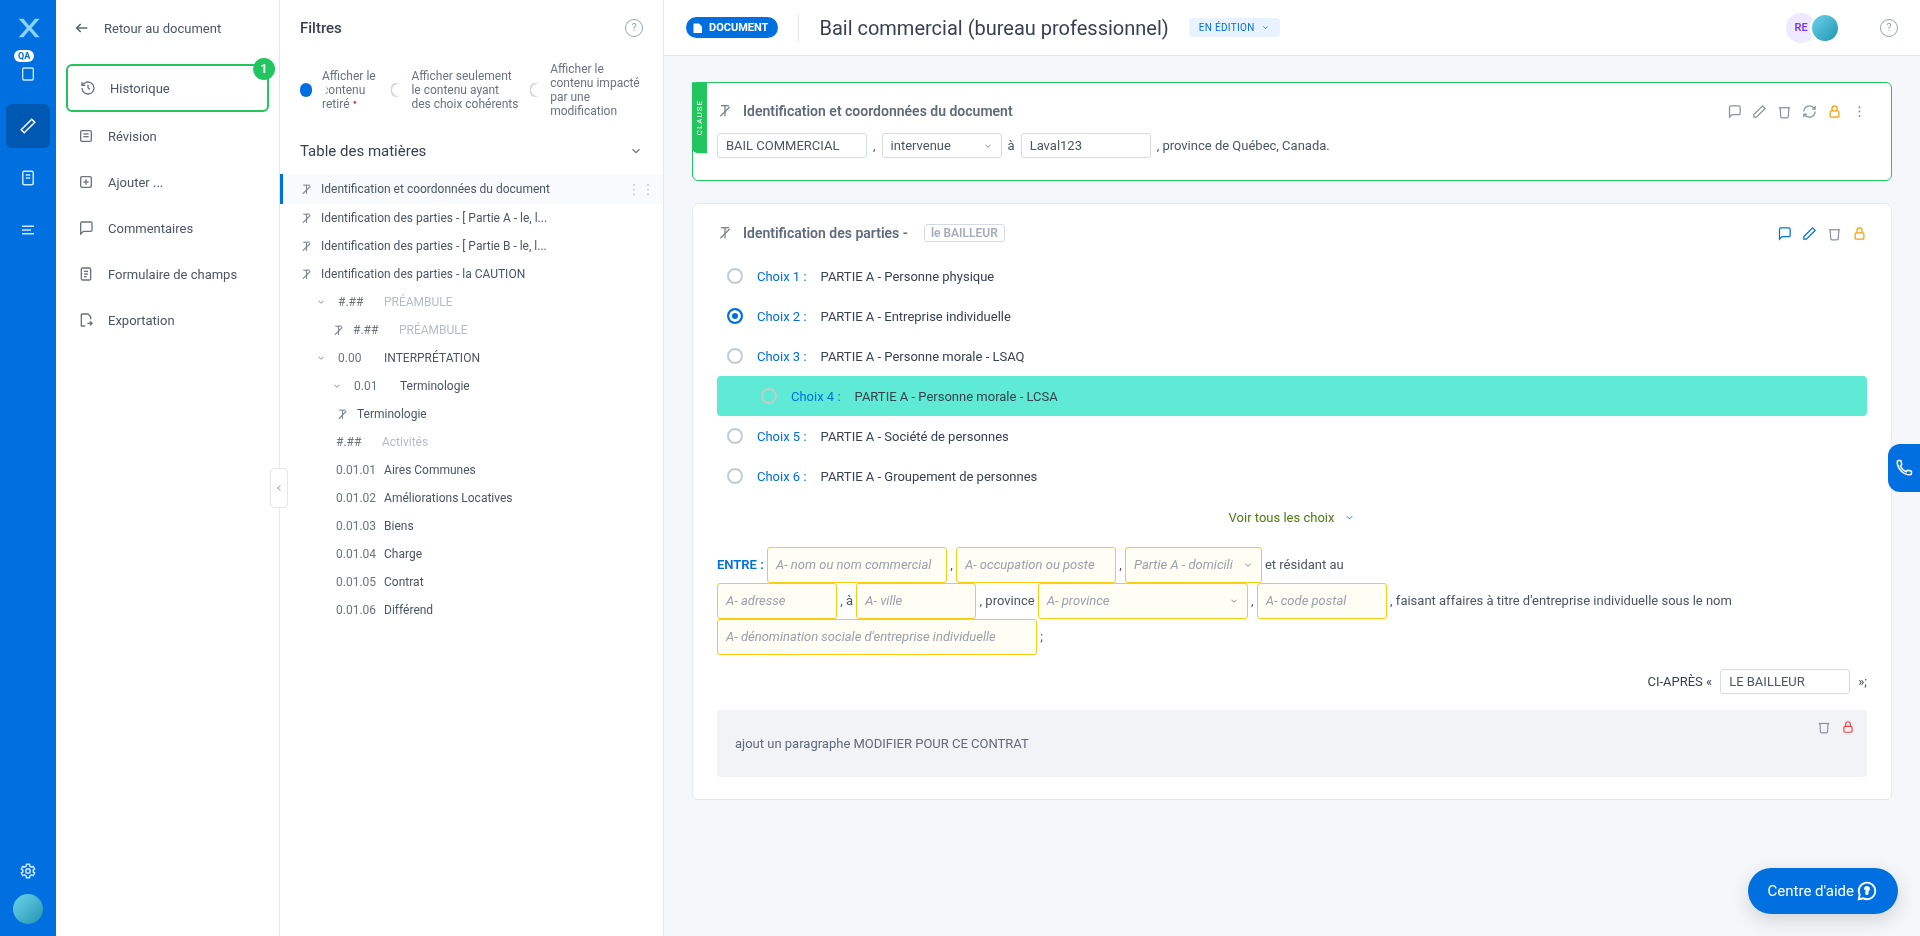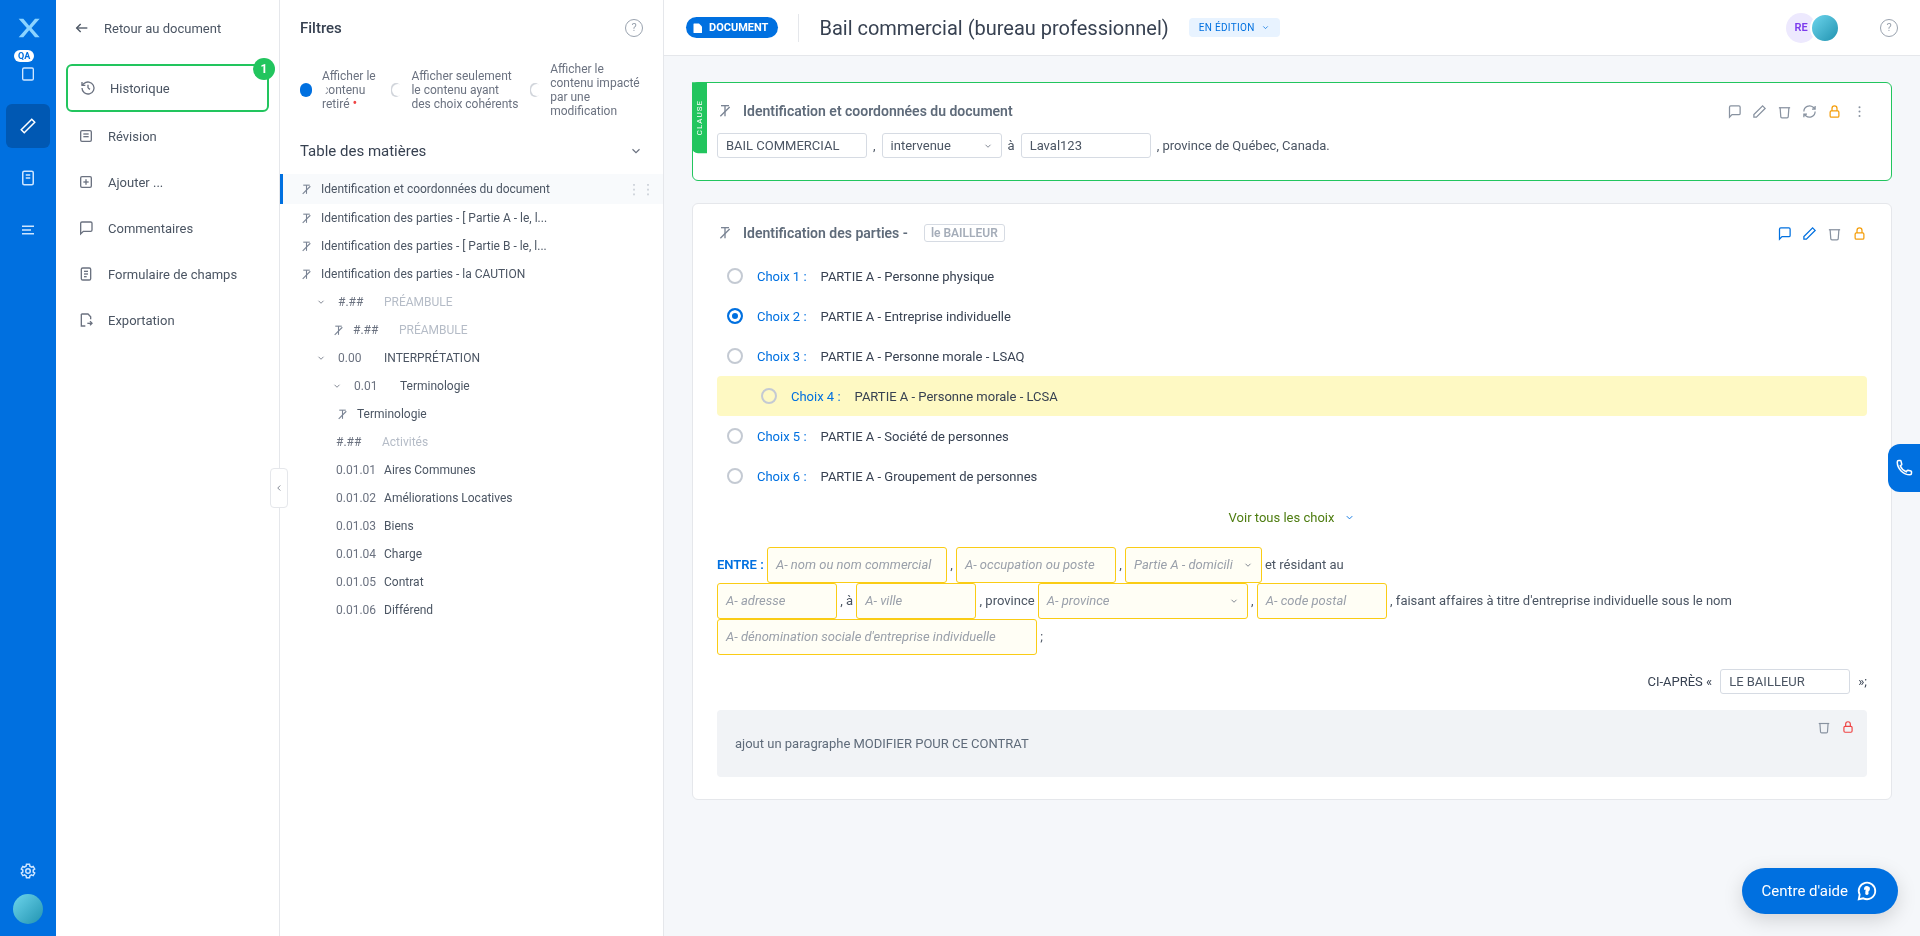--- a/index.html
+++ b/index.html
@@ -60,32 +60,32 @@
 .clause-head .icon-btn.blue{color:#0070e0;}
 .clause-head .icon-btn.orange{color:#f59e0b;}
 .inline-row{display:flex;align-items:center;flex-wrap:wrap;gap:6px;color:#4b5563;font-size:13px;}
 .field{border:1px solid #d6dbe3;background:#fff;padding:4px 8px;border-radius:3px;color:#4b5563;min-width:80px;font-size:13px;}
 .field.sel{display:flex;align-items:center;justify-content:space-between;gap:10px;}
 .field.yellow{border-color:#facc15;background:#fffef5;color:#9aa0aa;font-style:italic;}
 .field.yellow.sel{font-style:normal;color:#6b7280;}
 .box-chip{border:1px solid #d6dbe3;border-radius:3px;padding:1px 6px;font-size:12px;color:#a5adb9;margin-left:6px;}
 .choice-list{margin:6px 0 2px;}
 .choice{display:flex;align-items:center;gap:14px;padding:12px 10px;border-radius:4px;font-size:13px;}
-.choice.hl{background:#fef9c3;padding-left:44px;}
+.choice.hl{background:#5eead4;padding-left:44px;}
 .radio{width:16px;height:16px;border-radius:50%;border:2px solid #c4cad3;display:inline-block;}
 .radio.on{border-color:#0070e0;background:#0070e0;box-shadow:inset 0 0 0 3px #fff;}
 .choice-label{color:#0070e0;}
 .see-all{color:#4d7c0f;display:flex;align-items:center;justify-content:center;gap:10px;padding:12px;font-size:13px;cursor:pointer;}
 .entre-block{margin-top:10px;line-height:2.0;color:#4b5563;font-size:13px;}
 .entre-label{color:#0070e0;font-weight:600;}
 .ci-apres-row{display:flex;justify-content:flex-end;align-items:center;gap:8px;margin-top:14px;font-size:13px;}
 .grey-block{background:#f1f3f6;border-radius:4px;padding:26px 18px;margin-top:16px;color:#5f6b7a;font-size:13px;position:relative;}
 .grey-block .tools{position:absolute;right:12px;top:10px;display:flex;gap:10px;color:#8892a0;}
 .collapse-tab{position:absolute;left:-10px;top:50%;width:18px;height:40px;background:#fff;border:1px solid #e5e7eb;border-radius:4px;display:flex;align-items:center;justify-content:center;color:#6b7280;cursor:pointer;}
-.help-btn{position:fixed;right:22px;bottom:22px;background:#0070e0;color:#fff;border-radius:28px;padding:12px 20px;display:flex;align-items:center;gap:8px;font-size:15px;box-shadow:0 6px 20px rgba(0,0,0,.15);cursor:pointer;}
+.help-btn{position:fixed;right:22px;bottom:22px;background:#0070e0;color:#fff;border-radius:28px;padding:12px 20px;display:flex;align-items:center;gap:2px;font-size:15px;box-shadow:0 6px 20px rgba(0,0,0,.15);cursor:pointer;}
 .phone-tab{position:fixed;right:0;top:50%;transform:translateY(-50%);background:#0070e0;color:#fff;width:32px;height:48px;border-radius:12px 0 0 12px;display:flex;align-items:center;justify-content:center;cursor:pointer;}
 .t-icon{width:16px;height:16px;display:inline-block;}
 svg{display:block;}
 .q-icon{width:18px;height:18px;border:1.5px solid #9aa3af;border-radius:50%;display:flex;align-items:center;justify-content:center;color:#9aa3af;font-size:11px;}
 </style>
 </head>
 <body>
 
 <div class="app">
 

